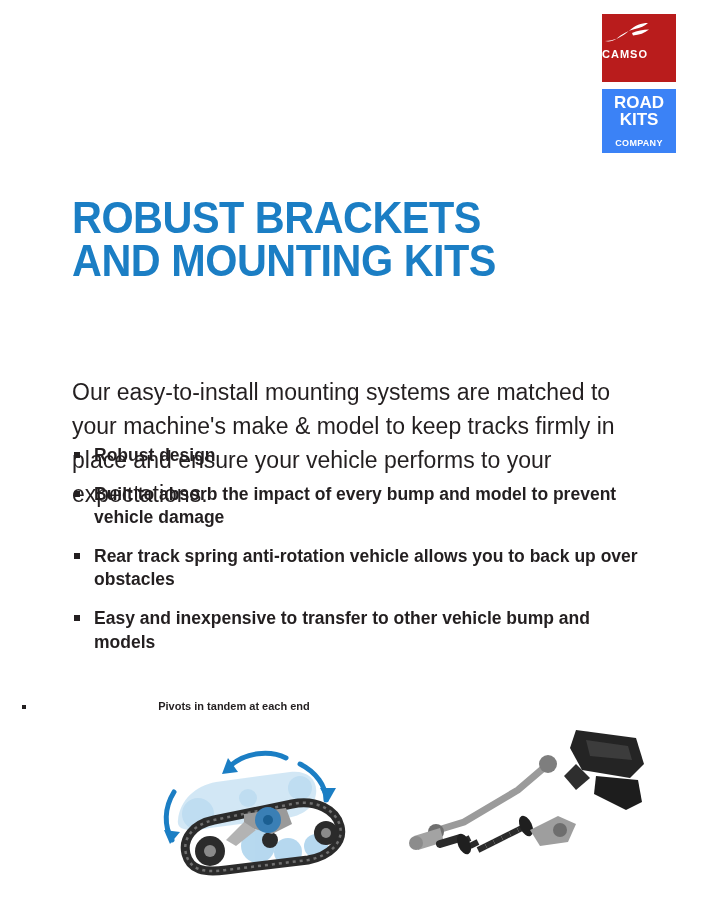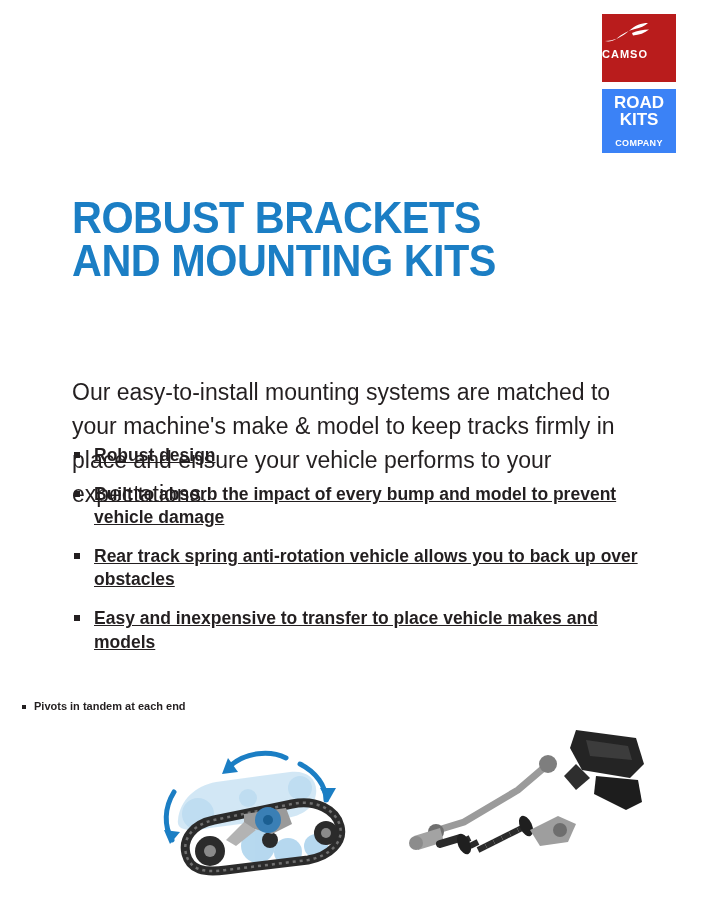--- a/index.html
+++ b/index.html
@@ -105,41 +105,41 @@
     padding: 0;
   }
   .bullets li {
     position: relative;
     padding-left: 22px;
     margin-bottom: 16px;
     font-size: 17.5px;
     font-weight: bold;
     line-height: 1.32;
     color: #231f20;
-    text-decoration: underline;
   }
   .bullets li::before {
     content: "";
     position: absolute;
     left: 2px;
     top: 8px;
     width: 6px;
     height: 6px;
     background: #231f20;
   }
 
   .footnote {
     position: absolute;
     left: 20px;
     top: 700px;
     width: 400px;
     font-size: 11px;
     font-weight: bold;
     color: #231f20;
     padding-left: 14px;
+    text-align: center;
   }
   .footnote::before {
     content: "";
     position: absolute;
     left: 2px;
     top: 5px;
     width: 4px;
     height: 4px;
     background: #231f20;
   }
@@ -185,21 +185,21 @@
   <span class="line">ROBUST BRACKETS</span>
   <span class="line">AND MOUNTING KITS</span>
 </h1>
 
 <p class="intro">Our easy-to-install mounting systems are matched to your machine's make &amp; model to keep tracks firmly in place and ensure your vehicle performs to your expectations.</p>
 
 <ul class="bullets">
   <li>Robust design</li>
   <li>Built to absorb the impact of every bump and model to prevent vehicle damage</li>
   <li>Rear track spring anti-rotation vehicle allows you to back up over obstacles</li>
-  <li>Easy and inexpensive to transfer to place vehicle makes and models</li>
+  <li>Easy and inexpensive to transfer to other vehicle bump and models</li>
 </ul>
 
 <div class="footnote">Pivots in tandem at each end</div>
 
 <div class="figures">
 
   <svg class="fig-track" width="250" height="150" viewBox="0 0 250 150">
 
     <g opacity="0.35" fill="#4a9fd8">
       <path d="M38 92 C40 72 55 58 76 54 L150 44 C168 42 178 52 176 66 C174 80 162 88 146 90 L70 100 C52 103 36 104 38 92 Z" fill="#7fbde4"></path>

